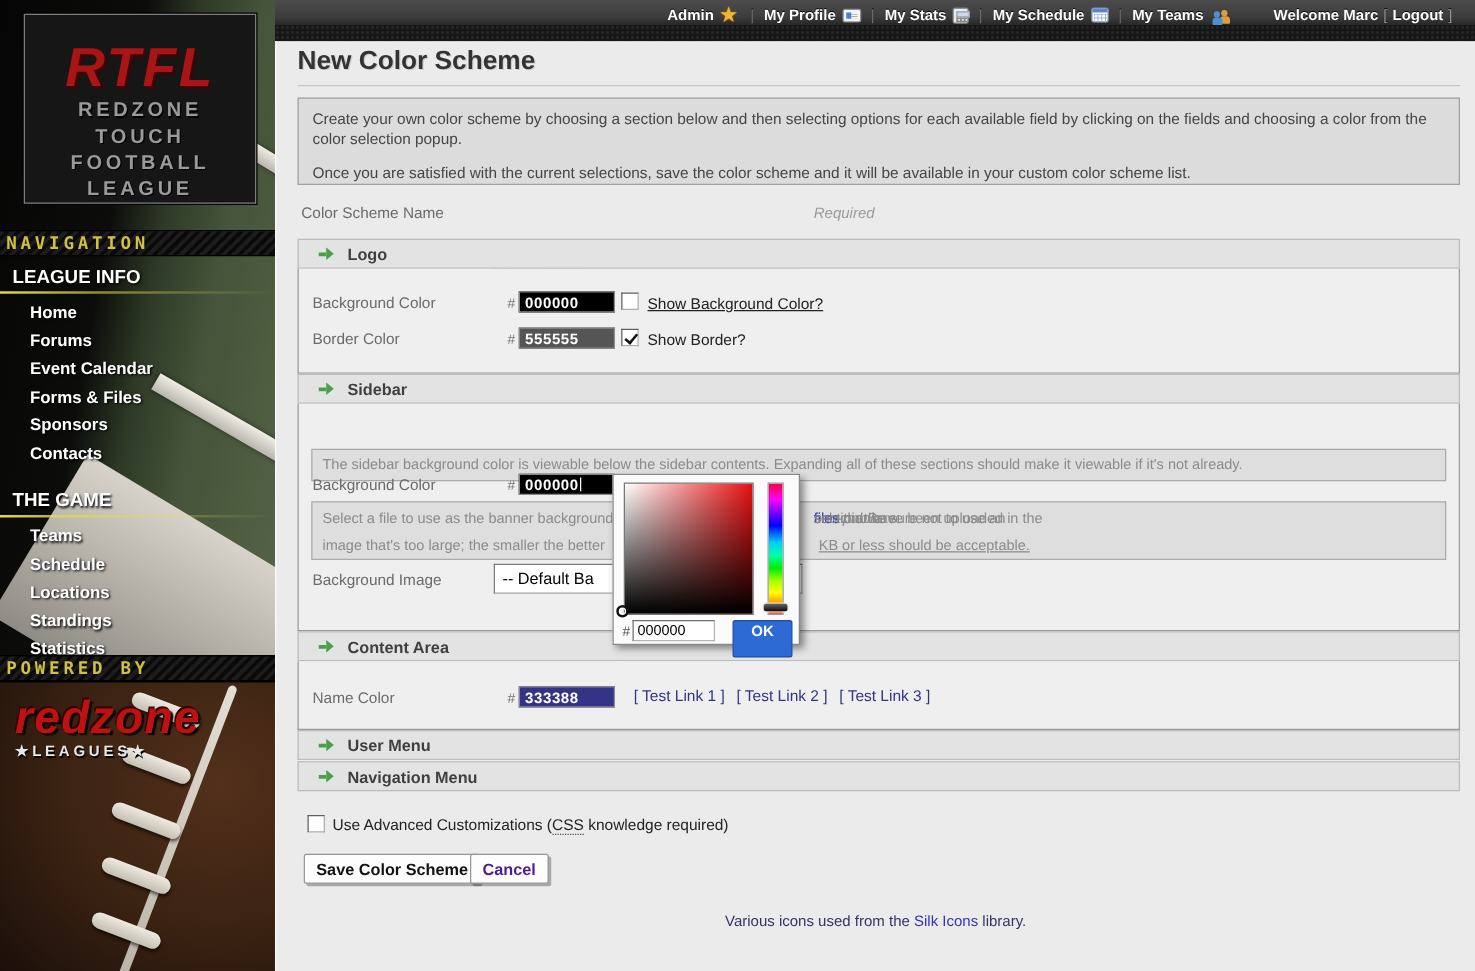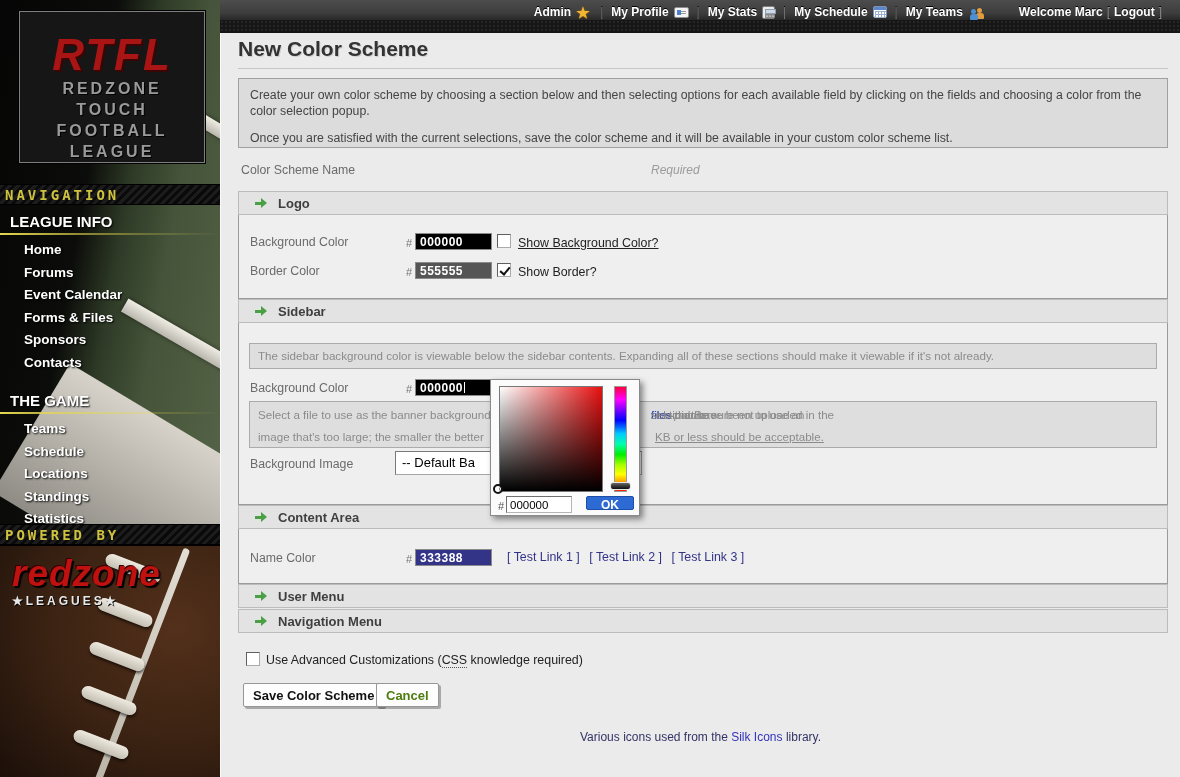--- a/index.html
+++ b/index.html
@@ -119,21 +119,21 @@
             color:#fff; font-weight:bold; font-size:12px; padding-left:4px; letter-spacing:.5px; cursor:text; }
   .caret { display:inline-block; width:1px; height:11px; background:#fff; vertical-align:-1px; margin-left:1px; }
   .cbx { position:absolute; width:14px; height:14px; background:#fff; border:1px solid;
          border-color:#5f5f5f #ababab #ababab #5f5f5f; cursor:pointer; }
   .cbx.checked::after { content:""; position:absolute; left:4px; top:1px; width:4px; height:8px;
          border:solid #111; border-width:0 2px 2px 0; transform:rotate(40deg); }
   .cbx-label { position:absolute; font-size:12.4px; color:#222; }
 
   .note-box { position:absolute; left:10px; width:908px; background:#dedede; border:1px solid #ababab;
               font-size:11.6px; color:#8b8b8b; }
-  .note1 { top:20px; height:26px; line-height:24px; padding-left:8px; }
+  .note1 { top:36px; height:26px; line-height:24px; padding-left:8px; }
   .note2 { top:78px; height:47px; }
   .note2 span { position:absolute; white-space:nowrap; }
   .n2l1a { left:8px; top:6px; } .n2l1b { left:401px; top:6px; }
   .n2l2a { left:8px; top:28px; } .n2l2b { left:405px; top:28px;text-decoration:underline; }
   .em { font-style:italic; }
   .note-link { color:#3344bb; cursor:pointer; }
 
   .select-box { position:absolute; left:156px; top:128px; width:247px; height:24px; background:#fff;
                 border:1px solid; border-color:#7a7a7a #a5a5a5 #a5a5a5 #7a7a7a; font-size:13px; line-height:22px;
                 padding-left:6px; color:#000; cursor:pointer; }
@@ -154,34 +154,34 @@
            background:linear-gradient(to bottom,#ff0040 0%,#ff00ff 12%,#7d00ff 22%,#0000ff 32%,
                       #00ccff 45%,#00ffaa 55%,#00ee00 65%,#aaff00 75%,#ffff00 84%,#ff8800 93%,#ff2200 100%); }
   .hue-handle { position:absolute; left:120px; top:103px; width:19px; height:6px; border-radius:2px;
            background:linear-gradient(#666,#0c0c0c); box-shadow:0 0 0 1px #e6e6e6; cursor:grab; }
   .sv-marker { position:absolute; left:2px; top:104px; width:10px; height:10px; border:2px solid #111;
            border-radius:50%; box-shadow:inset 0 0 0 1px #fff; background:transparent; }
   .popup-hash { position:absolute; left:7px; top:120px; font-size:11px; color:#555; }
   .popup-hex { position:absolute; left:15px; top:116px; width:66px; height:17px; border:1px solid;
            border-color:#6f6f6f #b5b5b5 #b5b5b5 #6f6f6f; font-size:11.5px; padding-left:3px;
            font-family:"Liberation Sans",sans-serif; }
-  .ok-btn { position:absolute; left:95px; top:116px; width:48px; height:14px; background:#2e6ad4;
+  .ok-btn { position:absolute; left:95px; top:116px; width:48px; height:30px; background:#2e6ad4;
            border:1px solid #1d4fa8; border-radius:2px; color:#fff; font-weight:bold; font-size:12px;
            text-align:center; line-height:16px; cursor:pointer; }
 
   
   .adv-row { position:absolute; left:25px; top:619px; height:16px; }
   .adv-cbx { left:0; top:0; }
   .adv-label { position:absolute; left:20px; top:1px; font-size:12.4px; color:#222; white-space:nowrap; }
   .css-abbr { border-bottom:1px dotted #555; cursor:help; }
   .btn { position:absolute; top:650px; height:24px; background:#fdfdfd; border:1px solid #979797;
          border-radius:2px; box-shadow:2px 2px 0 rgba(0,0,0,.28); font-family:"Liberation Sans",sans-serif;
          font-size:13px; font-weight:bold; padding:0 9px; cursor:pointer; }
   .save-btn { left:22px; color:#111; }
-  .cancel-btn { left:155px; color:#4d7c0f; }
+  .cancel-btn { left:155px; color:#4c1d95; }
   .footer { position:absolute; left:0; width:100%; text-align:center; font-size:12px; color:#333366; }
   .footer1 { top:697px; } .footer2 { top:717px; }
   .footer .flink { color:#3333bb; cursor:pointer; }
 </style>
 </head>
 <body>
 
 <div class="sidebar">
   <div class="grass">
     <div class="field-line fl1"></div>

